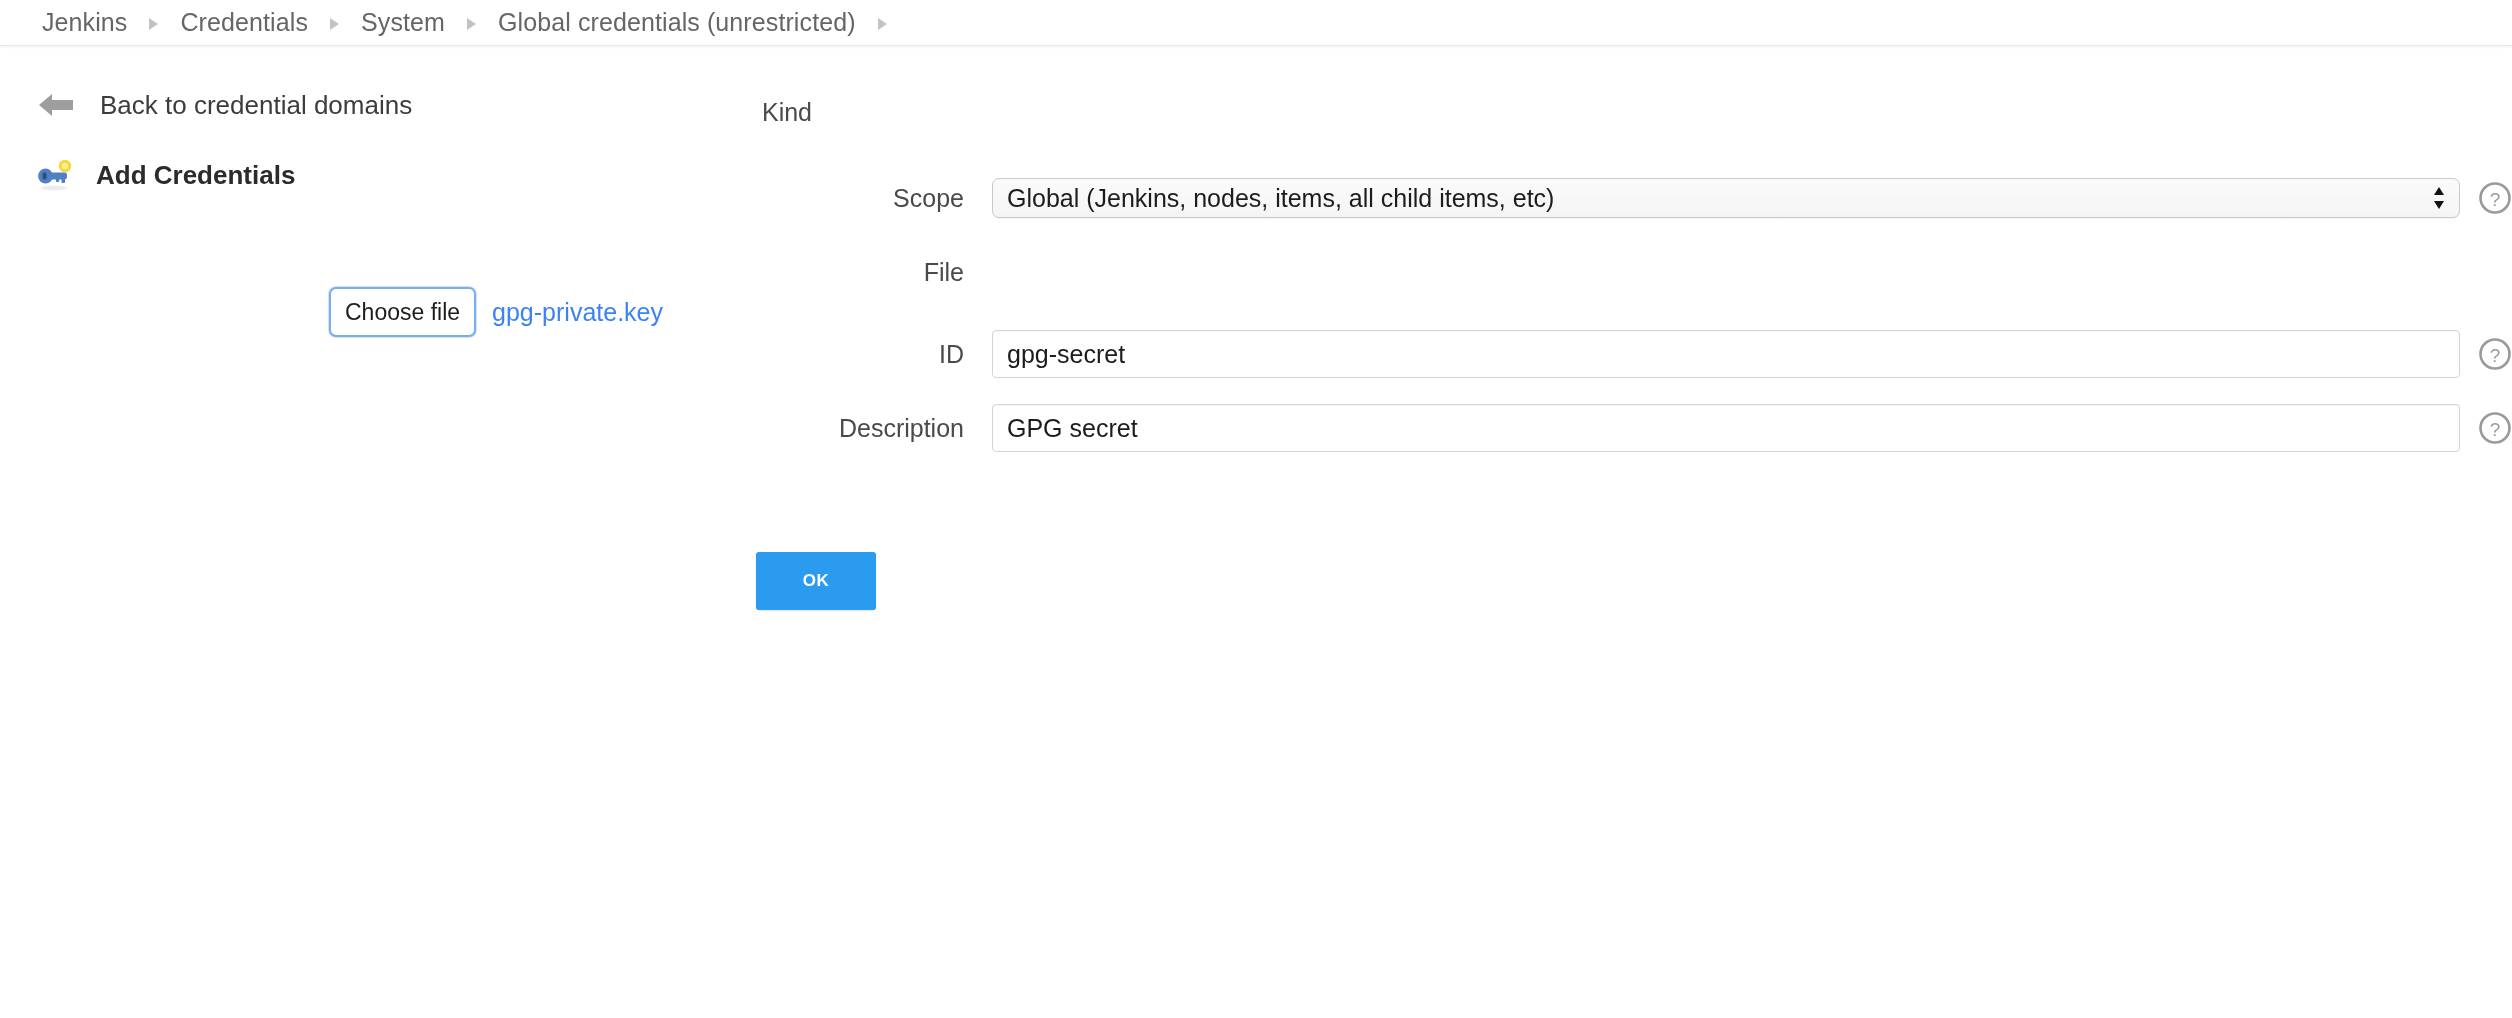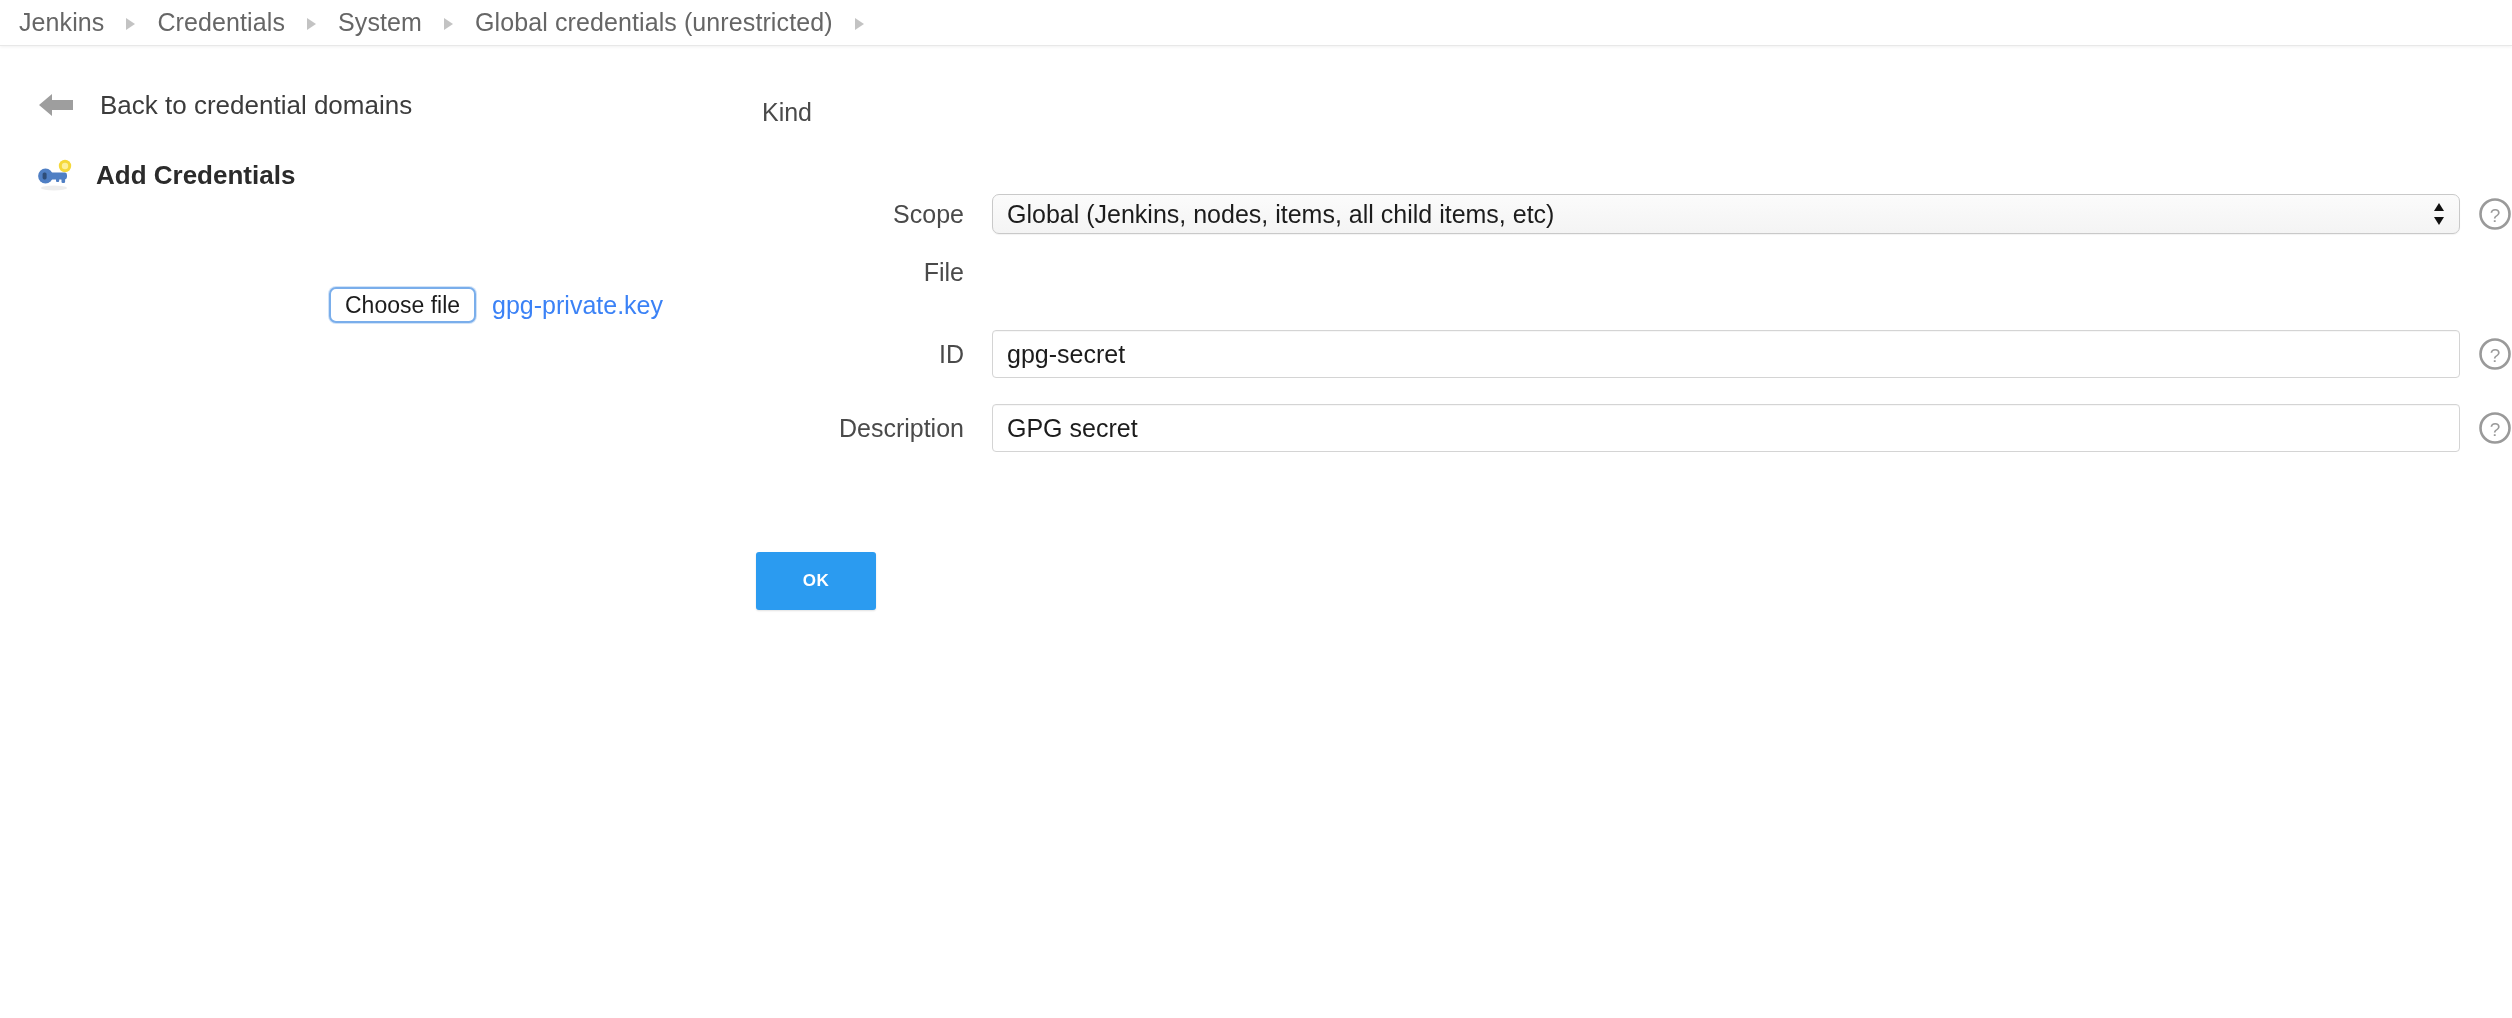--- a/index.html
+++ b/index.html
@@ -14,21 +14,21 @@
   
   .breadcrumb-bar {
     position: absolute;
     top: 0; left: 0;
     width: 2512px; height: 46px;
     background: #ffffff;
     border-bottom: 1px solid #e8e8e8;
     box-shadow: 0 1px 3px rgba(0,0,0,0.06);
     display: flex;
     align-items: center;
-    padding-left: 19px;
+    padding-left: 42px;
   }
   .crumb {
     font-size: 25px;
     color: #666666;
     letter-spacing: 0.1px;
     white-space: nowrap;
   }
   .crumb-sep {
     display: inline-block;
     margin: 0 22px;
@@ -123,21 +123,21 @@
     padding: 0 14px;
     font-size: 25px;
     color: #1c1c1c;
     white-space: nowrap;
     overflow: hidden;
   }
 
   
   .file-wrap { display: flex; align-items: center; }
   .choose-btn {
-    height: 36px;
+    height: 50px;
     padding: 0 14px;
     display: flex;
     align-items: center;
     justify-content: center;
     background: #ffffff;
     border: 2px solid #7aaeeb;
     border-radius: 7px;
     font-size: 23px;
     color: #1c1c1c;
     box-shadow: 0 0 0 1px rgba(122,174,235,0.35);
@@ -208,21 +208,21 @@
   </div>
 
 </div>
 
 <div class="form">
 
   <div class="f-row" style="top:52px; left:0; width:2512px;">
     <span class="f-label" style="width:828px; padding-right:16px;">Kind</span>
   </div>
 
-  <div class="f-row" style="top:148px; left:0; width:2512px;">
+  <div class="f-row" style="top:132px; left:0; width:2512px;">
     <span class="f-label" style="width:980px; padding-right:16px;">Scope</span>
     <div class="sel" style="width:1468px; margin-left:12px;">
       <span>Global (Jenkins, nodes, items, all child items, etc)</span>
       <svg class="spin" viewBox="0 0 16 28">
         <path d="M8 3 L13 11 L3 11 Z" fill="#111"></path>
         <path d="M8 25 L13 17 L3 17 Z" fill="#111"></path>
       </svg>
     </div>
     <svg class="help-icon" style="margin-left:18px;" viewBox="0 0 34 34">
       <circle cx="17" cy="17" r="14.5" fill="none" stroke="#9a9a9a" stroke-width="2.6"></circle>

